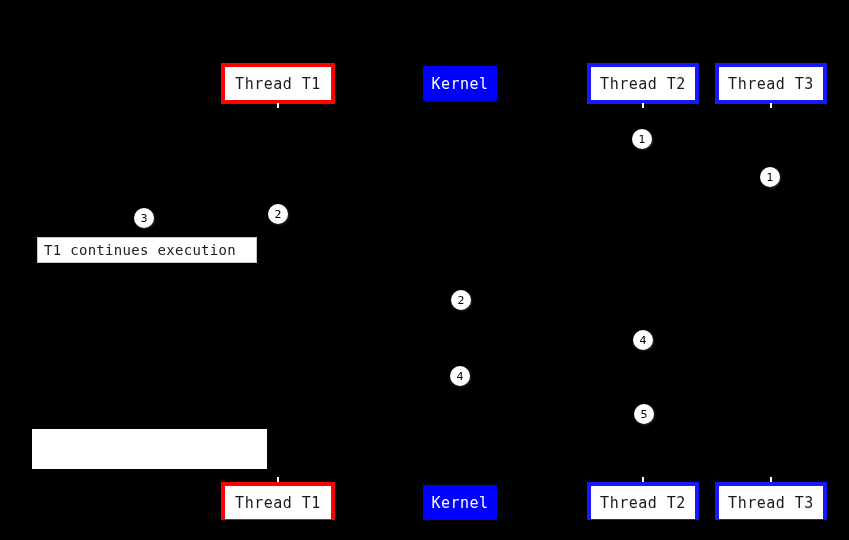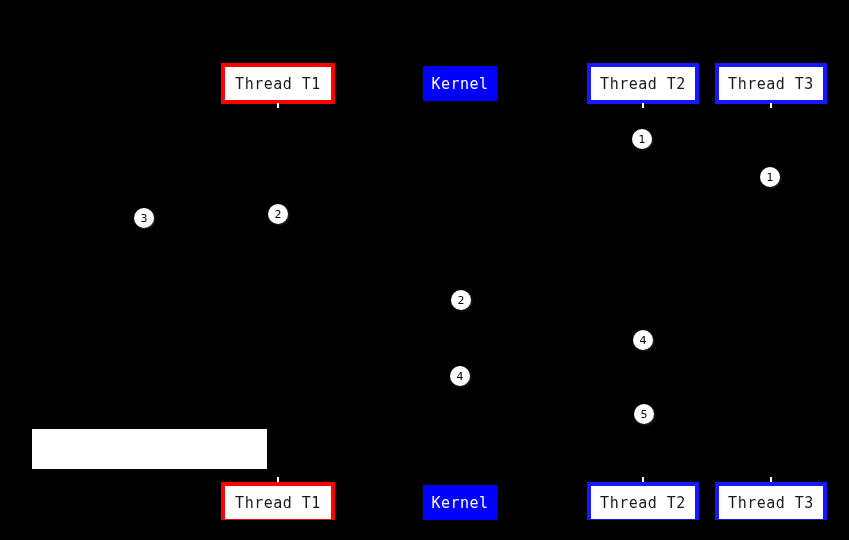--- a/index.html
+++ b/index.html
@@ -117,20 +117,23 @@
     </div>
     <div class="participant outlined" style="left: 715px; top: 482px; width: 112px; height: 41px; border-color: rgb(24, 24, 255);">
       <span>Thread T3</span>
     </div>
     <div class="stem" style="left: 277px; top: 103px; height: 5px;"></div>
     <div class="stem" style="left: 642px; top: 103px; height: 5px;"></div>
     <div class="stem" style="left: 770px; top: 103px; height: 5px;"></div>
     <div class="stem" style="left: 277px; top: 477px; height: 5px;"></div>
     <div class="stem" style="left: 642px; top: 477px; height: 5px;"></div>
     <div class="stem" style="left: 770px; top: 477px; height: 5px;"></div>
+    <div class="note" style="left: 37px; top: 237px; width: 220px; height: 26px;">
+      <span>T1 continues execution</span>
+    </div>
     <div class="blankbox" style="left: 32px; top: 429px; width: 235px; height: 40px;"><span></span></div>
     <div class="badge" style="left: 632px; top: 129px;">1</div>
     <div class="badge" style="left: 760px; top: 167px;">1</div>
     <div class="badge" style="left: 134px; top: 208px;">3</div>
     <div class="badge" style="left: 268px; top: 204px;">2</div>
     <div class="badge" style="left: 451px; top: 290px;">2</div>
     <div class="badge" style="left: 633px; top: 330px;">4</div>
     <div class="badge" style="left: 450px; top: 366px;">4</div>
     <div class="badge" style="left: 634px; top: 404px;">5</div>
   </div>

